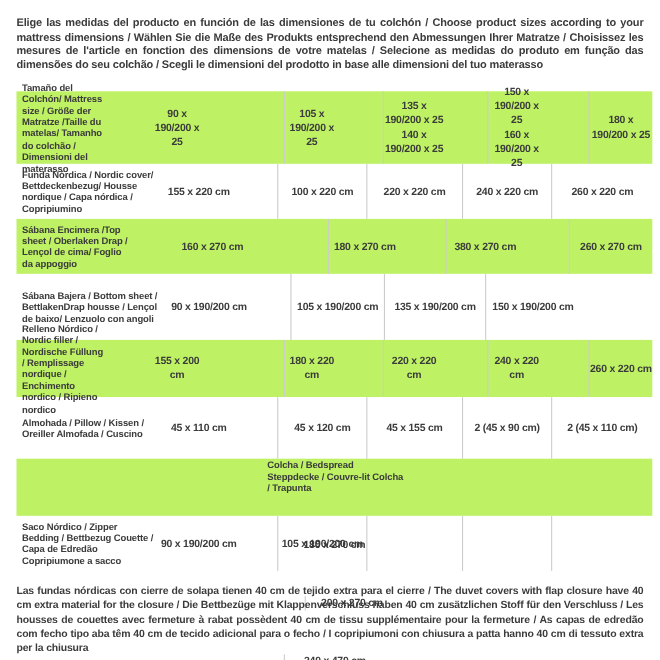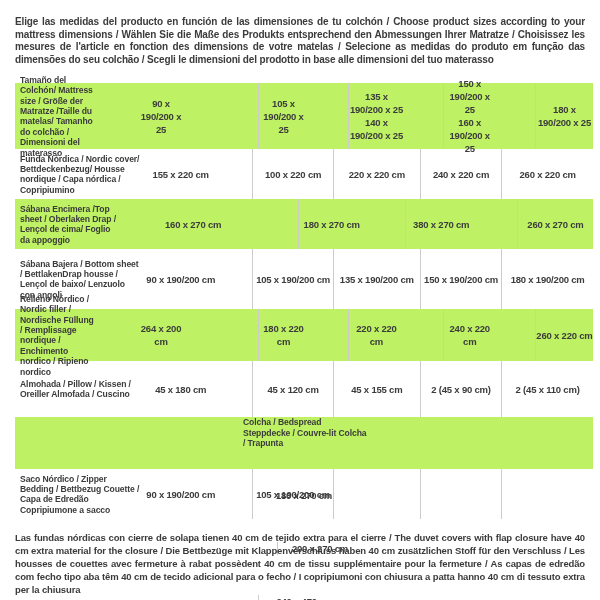--- a/index.html
+++ b/index.html
@@ -97,33 +97,32 @@
         <div class="cell val c2">180 x 270 cm</div>
         <div class="cell val c3">380 x 270 cm</div>
         <div class="cell val c5">260 x 270 cm</div>
       </div>
       <div class="row">
         <div class="cell label">Sábana Bajera / Bottom sheet / BettlakenDrap housse / Lençol de baixo/ Lenzuolo con angoli</div>
         <div class="cell val c1">90 x 190/200 cm</div>
         <div class="cell val c2">105 x 190/200 cm</div>
         <div class="cell val c3">135 x 190/200 cm</div>
         <div class="cell val c4">150 x 190/200 cm</div>
-        <div class="cell val c5">180 x 190/200 cm</div>
       </div>
       <div class="row alt">
         <div class="cell label">Relleno Nórdico / Nordic filler / Nordische Füllung / Remplissage nordique / Enchimento nordico / Ripieno nordico</div>
-        <div class="cell val c1">264 x 200 cm</div>
+        <div class="cell val c1">155 x 200 cm</div>
         <div class="cell val c2">180 x 220 cm</div>
         <div class="cell val c3">220 x 220 cm</div>
         <div class="cell val c4">240 x 220 cm</div>
         <div class="cell val c5">260 x 220 cm</div>
       </div>
       <div class="row">
         <div class="cell label">Almohada  / Pillow / Kissen / Oreiller Almofada / Cuscino</div>
-        <div class="cell val c1">45 x 180 cm</div>
+        <div class="cell val c1">45 x 110 cm</div>
         <div class="cell val c2">45 x 120 cm</div>
         <div class="cell val c3">45 x 155 cm</div>
         <div class="cell val c4">2 (45 x 90 cm)</div>
         <div class="cell val c5">2 (45 x 110 cm)</div>
       </div>
       <div class="row alt">
         <div class="cell label">Colcha / Bedspread Steppdecke / Couvre-lit Colcha / Trapunta</div>
         <div class="cell val c1">180 x 270 cm</div>
         <div class="cell val c2">200 x 270 cm</div>
         <div class="cell val c3">240 x 470 cm</div>

